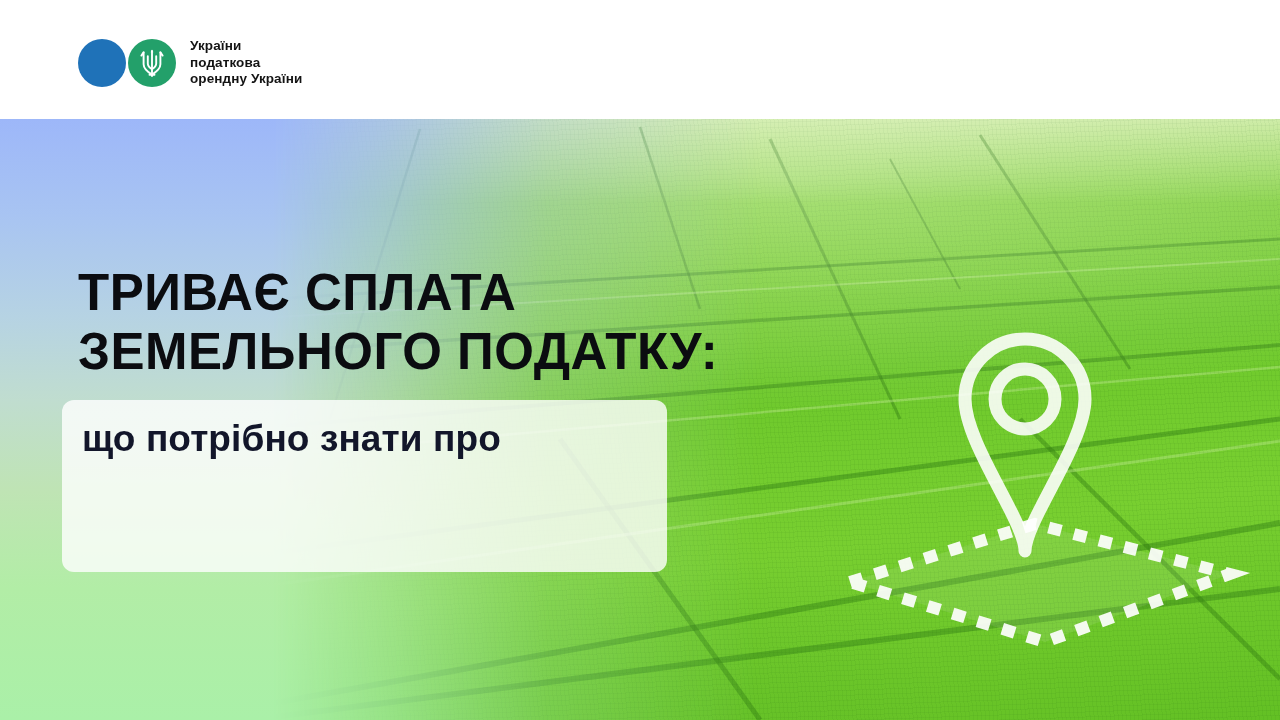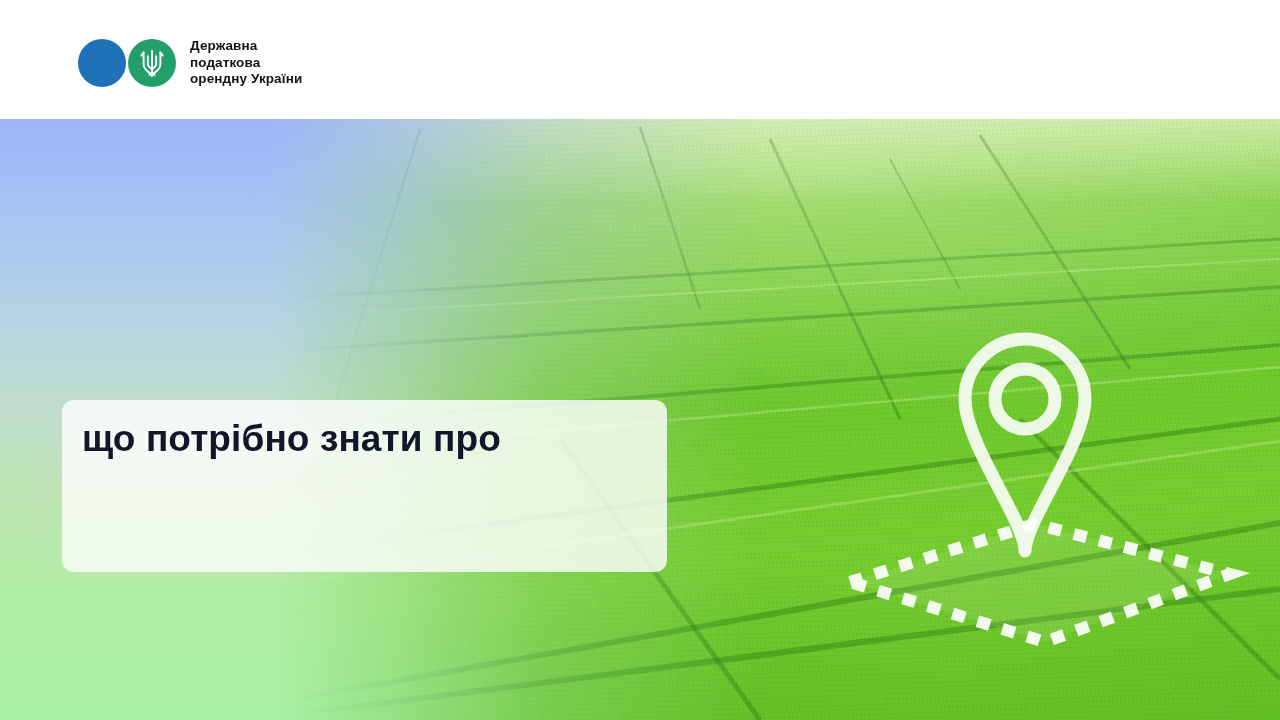--- a/index.html
+++ b/index.html
@@ -196,20 +196,22 @@
           <path d="M30,308 L215,250 L410,300 L225,368 Z" fill="rgba(255,255,255,0.10)" stroke="#ffffff" stroke-width="12" stroke-dasharray="13 13" stroke-linecap="butt" opacity="0.92"></path>
         </g>
         <g>
           <path d="M205,125 m-60,0 a60,60 0 1,1 120,0 c0,45 -60,122 -60,152 c0,-30 -60,-107 -60,-152 Z" fill="none" stroke="#ffffff" stroke-width="13" stroke-linejoin="round" opacity="0.88"></path>
           <circle cx="205" cy="125" r="30" fill="none" stroke="#ffffff" stroke-width="13" opacity="0.88"></circle>
         </g>
       </svg>
     </div>
 
     <div class="headline" style="top:144px;">
+      <div class="headline-line">ТРИВАЄ СПЛАТА</div>
+      <div class="headline-line">ЗЕМЕЛЬНОГО ПОДАТКУ:</div>
     </div>
 
     <div class="subtitle-card" style="top:281px;padding-left:25px;">
       <div class="subtitle-text">
         <span>що потрібно знати про</span>
       </div>
     </div>
 
   </div>
 
@@ -225,20 +227,20 @@
             <path d="M32.4,13.4 L32.4,25.2 C32.4,29.6 28.7,32.6 24,35.6"></path>
             <path d="M19.8,17.2 L19.8,24.4 C19.8,26.8 21.6,28.6 24,30.2"></path>
             <path d="M28.2,17.2 L28.2,24.4 C28.2,26.8 26.4,28.6 24,30.2"></path>
             <path d="M15.6,13.4 L13.4,16.6 M32.4,13.4 L34.6,16.6"></path>
             <path d="M21.5,35.8 L26.5,35.8"></path>
           </g>
           <path d="M24,10.6 L25.4,13.2 L22.6,13.2 Z" fill="#ffffff"></path>
         </svg>
       </div>
       <div class="logo-text">
-        <div>Державна</div>
+        <div>України</div>
         <div>податкова</div>
         <div>орендну України</div>
       </div>
     </div>
   </div>
 
 </div>
 
 </body></html>

